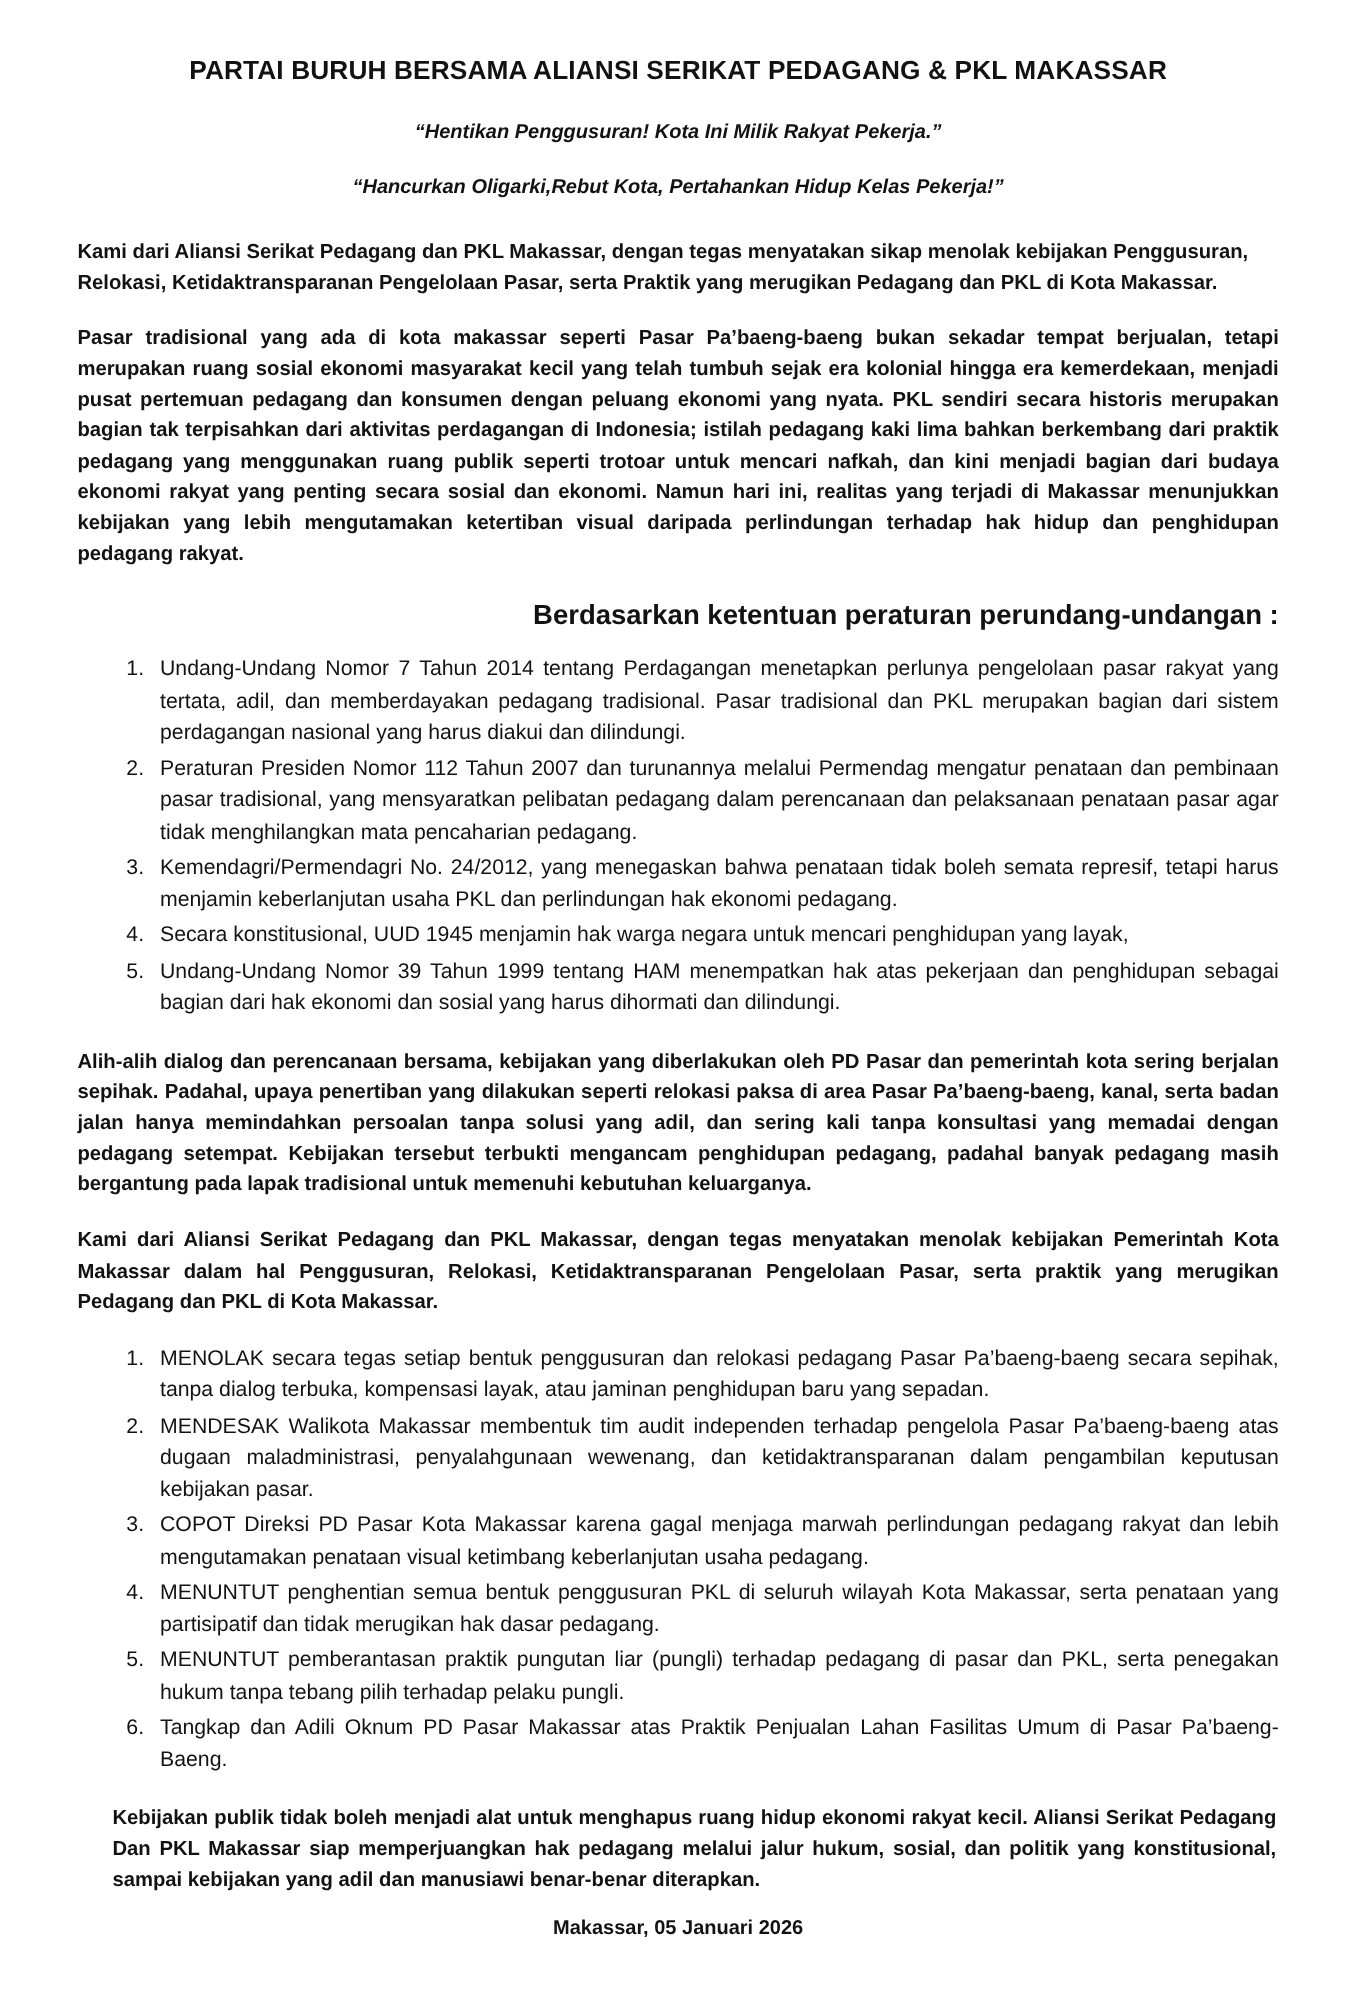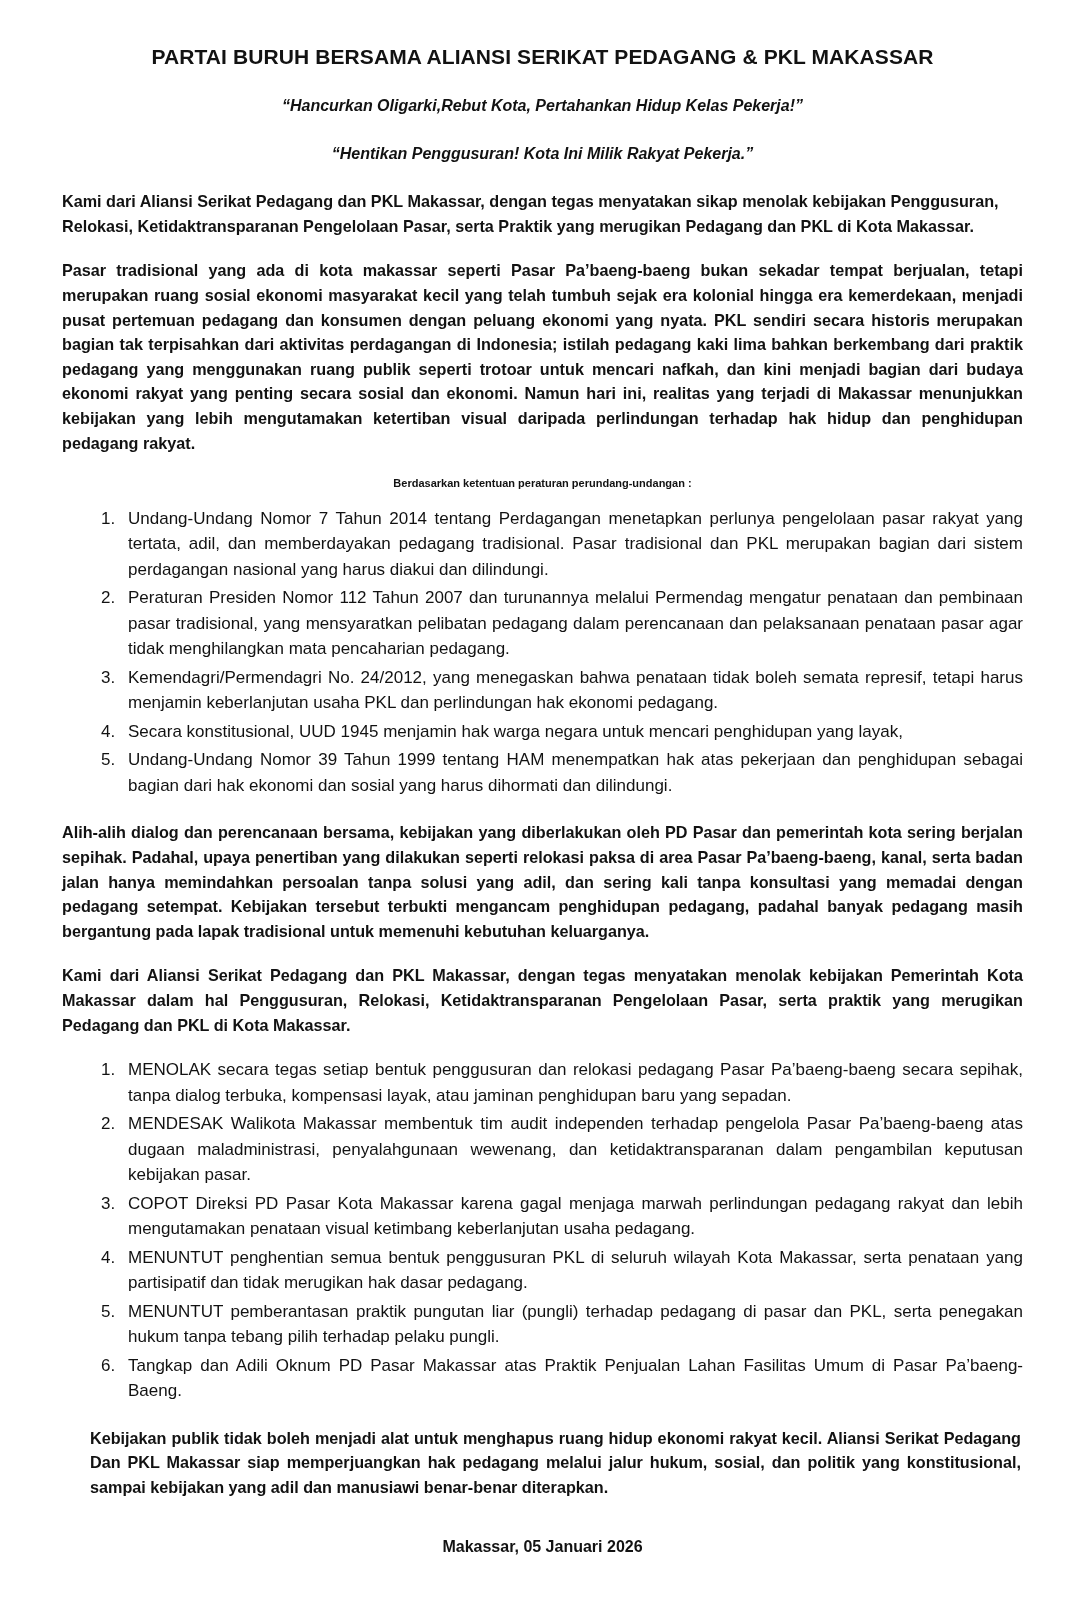--- a/index.html
+++ b/index.html
@@ -48,68 +48,68 @@
     font-size: 16.2px;
     font-weight: bold;
     line-height: 1.52;
     text-align: justify;
     margin: 0 0 20px 0;
   }
   p.body-par.lead {
     text-align: left;
   }
   p.intro-line {
-    font-size: 11px;
+    font-size: 22px;
     font-weight: bold;
     line-height: 1.5;
     margin: 0 0 14px 0;
-    text-align: center;
+    text-align: right;
   }
   ol.legal-list, ol.demand-list {
     margin: 0 0 22px 0;
     padding-left: 58px;
     font-size: 17px;
     font-weight: normal;
     line-height: 1.5;
   }
   ol.legal-list li, ol.demand-list li {
     text-align: justify;
     margin-bottom: 3px;
     padding-left: 8px;
   }
   ol.demand-list {
   }
   .closing {
     font-size: 16.2px;
     font-weight: bold;
     line-height: 1.52;
     text-align: justify;
-    margin: 0 0 38px 0;
+    margin: 0 0 18px 0;
     padding-left: 28px;
     padding-right: 2px;
   }
   .sign-block {
     text-align: center;
     margin-top: 8px;
   }
   .sign-date {
     font-size: 16px;
     font-weight: bold;
     margin: 0 0 24px 0;
   }
 </style>
 </head>
 <body>
 
 <div class="page">
 
   <div class="title-block">
     <h2 class="doc-subtitle">PARTAI BURUH BERSAMA ALIANSI SERIKAT PEDAGANG &amp; PKL MAKASSAR</h2>
+    <p class="slogan">“Hentikan Penggusuran! Kota Ini Milik Rakyat Pekerja.”</p>
     <p class="slogan second">“Hancurkan Oligarki,Rebut Kota, Pertahankan Hidup Kelas Pekerja!”</p>
-    <p class="slogan">“Hentikan Penggusuran! Kota Ini Milik Rakyat Pekerja.”</p>
   </div>
 
   <p class="body-par lead">Kami dari Aliansi Serikat Pedagang dan PKL Makassar, dengan tegas menyatakan sikap menolak  kebijakan Penggusuran, Relokasi, Ketidaktransparanan Pengelolaan Pasar, serta Praktik yang merugikan Pedagang dan PKL di Kota Makassar.</p>
 
   <p class="body-par">Pasar tradisional yang ada di kota makassar seperti Pasar Pa’baeng-baeng bukan sekadar tempat berjualan, tetapi merupakan ruang sosial ekonomi masyarakat kecil yang telah tumbuh sejak era kolonial hingga era kemerdekaan, menjadi pusat pertemuan pedagang dan konsumen dengan peluang ekonomi yang nyata.  PKL sendiri secara historis merupakan bagian tak terpisahkan dari aktivitas perdagangan di Indonesia; istilah pedagang kaki lima bahkan berkembang dari praktik pedagang yang menggunakan ruang publik seperti trotoar untuk mencari nafkah, dan kini menjadi bagian dari budaya ekonomi rakyat yang penting secara sosial dan ekonomi.  Namun hari ini, realitas yang terjadi di Makassar menunjukkan kebijakan yang lebih mengutamakan ketertiban visual daripada perlindungan terhadap hak hidup dan penghidupan pedagang rakyat.</p>
 
   <p class="intro-line">Berdasarkan ketentuan peraturan perundang-undangan :</p>
 
   <ol class="legal-list">
     <li>Undang-Undang Nomor 7 Tahun 2014 tentang Perdagangan menetapkan perlunya pengelolaan pasar rakyat yang tertata, adil, dan memberdayakan pedagang tradisional. Pasar tradisional dan PKL merupakan bagian dari sistem perdagangan nasional yang harus diakui dan dilindungi.</li>

